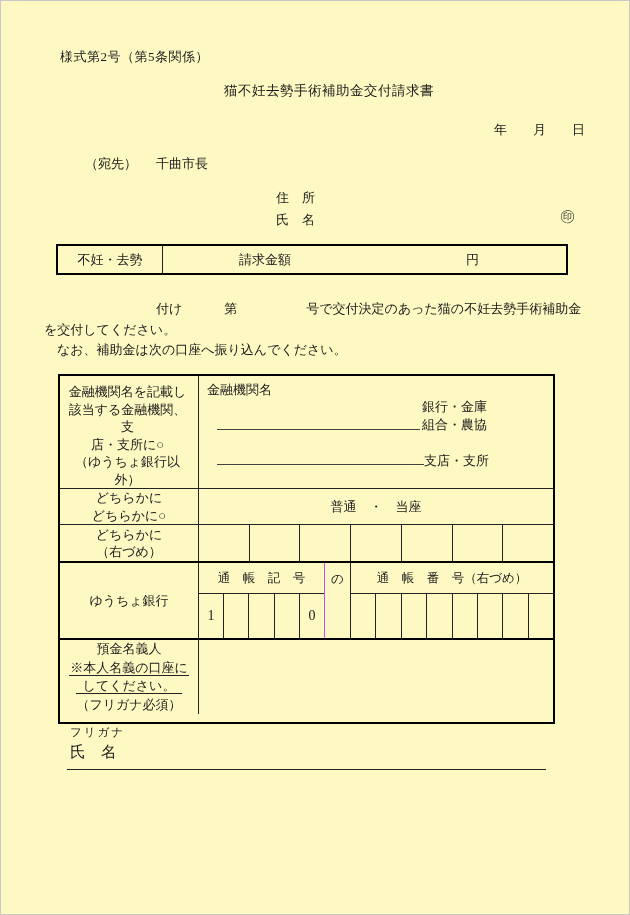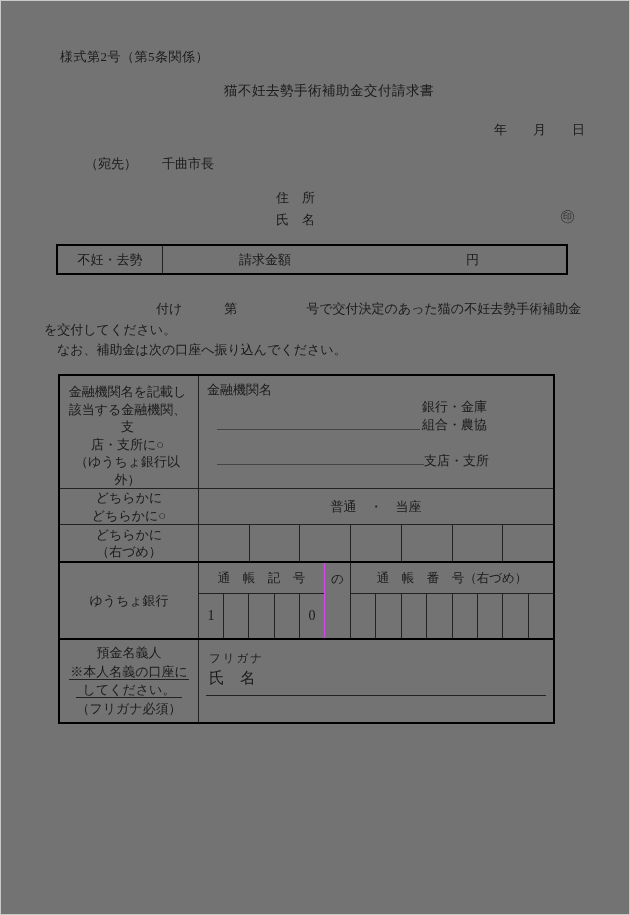--- a/index.html
+++ b/index.html
@@ -1,27 +1,27 @@
 <!DOCTYPE html>
 <html><head>
 <meta charset="utf-8">
 <style>
   html,body{margin:0;padding:0;background:#fff;}
   .page{
-    position:relative;width:630px;height:915px;background:#737373;
+    position:relative;width:630px;height:915px;background:#fef9c3;
     border:1px solid #c9c9c9;box-sizing:border-box;
     font-family:"Liberation Serif","DejaVu Serif",serif;
     color:#1a1a1a;font-size:13px;overflow:hidden;
   }
   .abs{position:absolute;}
   .form-number{left:59px;top:47px;letter-spacing:.5px;}
   .doc-title{left:0;right:0;top:81px;text-align:center;font-size:13.5px;letter-spacing:.5px;padding-left:28px;}
   .date-line{left:493px;top:120px;}
   .addressee{left:84px;top:154px;}
-  .addressee-name{margin-left:25px;}
+  .addressee-name{margin-left:19px;}
   .applicant-block{left:275px;top:186px;line-height:22px;}
   .seal{left:559px;top:206px;font-size:15px;color:#2a2a2a;}
 
   
   .amount-table{left:55px;top:243px;width:512px;height:31px;border:2px solid #000;
     box-sizing:border-box;display:flex;align-items:stretch;}
   .at-left{width:104px;border-right:1px solid #222;display:flex;align-items:center;justify-content:center;}
   .at-right{flex:1;position:relative;}
   .at-label{position:absolute;left:76px;top:50%;transform:translateY(-50%);}
   .at-unit{position:absolute;left:303px;top:50%;transform:translateY(-50%);}
@@ -38,21 +38,21 @@
   .bt-row.thin{border-top:1px solid #222;}
   .bt-row.thick{border-top:2px solid #000;}
   .bt-label{width:139px;border-right:1px solid #222;box-sizing:border-box;
     display:flex;flex-direction:column;align-items:center;justify-content:center;
     text-align:center;line-height:17.5px;}
   .bt-body{flex:1;position:relative;box-sizing:border-box;}
   .r1{height:112px;}
   .r2{height:36px;}
   .r3{height:37px;}
   .r4{height:77px;}
-  .r5{height:84px;}
+  .r5{height:84px;flex-direction:column;}
 
   .r1 .bt-label{align-items:flex-start;text-align:center;padding:7px 8px 0 5px;
     justify-content:flex-start;white-space:pre-line;line-height:17.5px;}
   .fi-title{position:absolute;left:8px;top:5px;}
   .fi-group{position:absolute;left:223px;top:22px;line-height:17.5px;}
   .fi-line{position:absolute;border-bottom:1px solid #444;height:0;}
   .fi-line.l1{left:18px;top:53px;width:203px;}
   .fi-line.l2{left:18px;top:88px;width:207px;}
   .fi-branch{position:absolute;left:225px;top:76px;}
 

